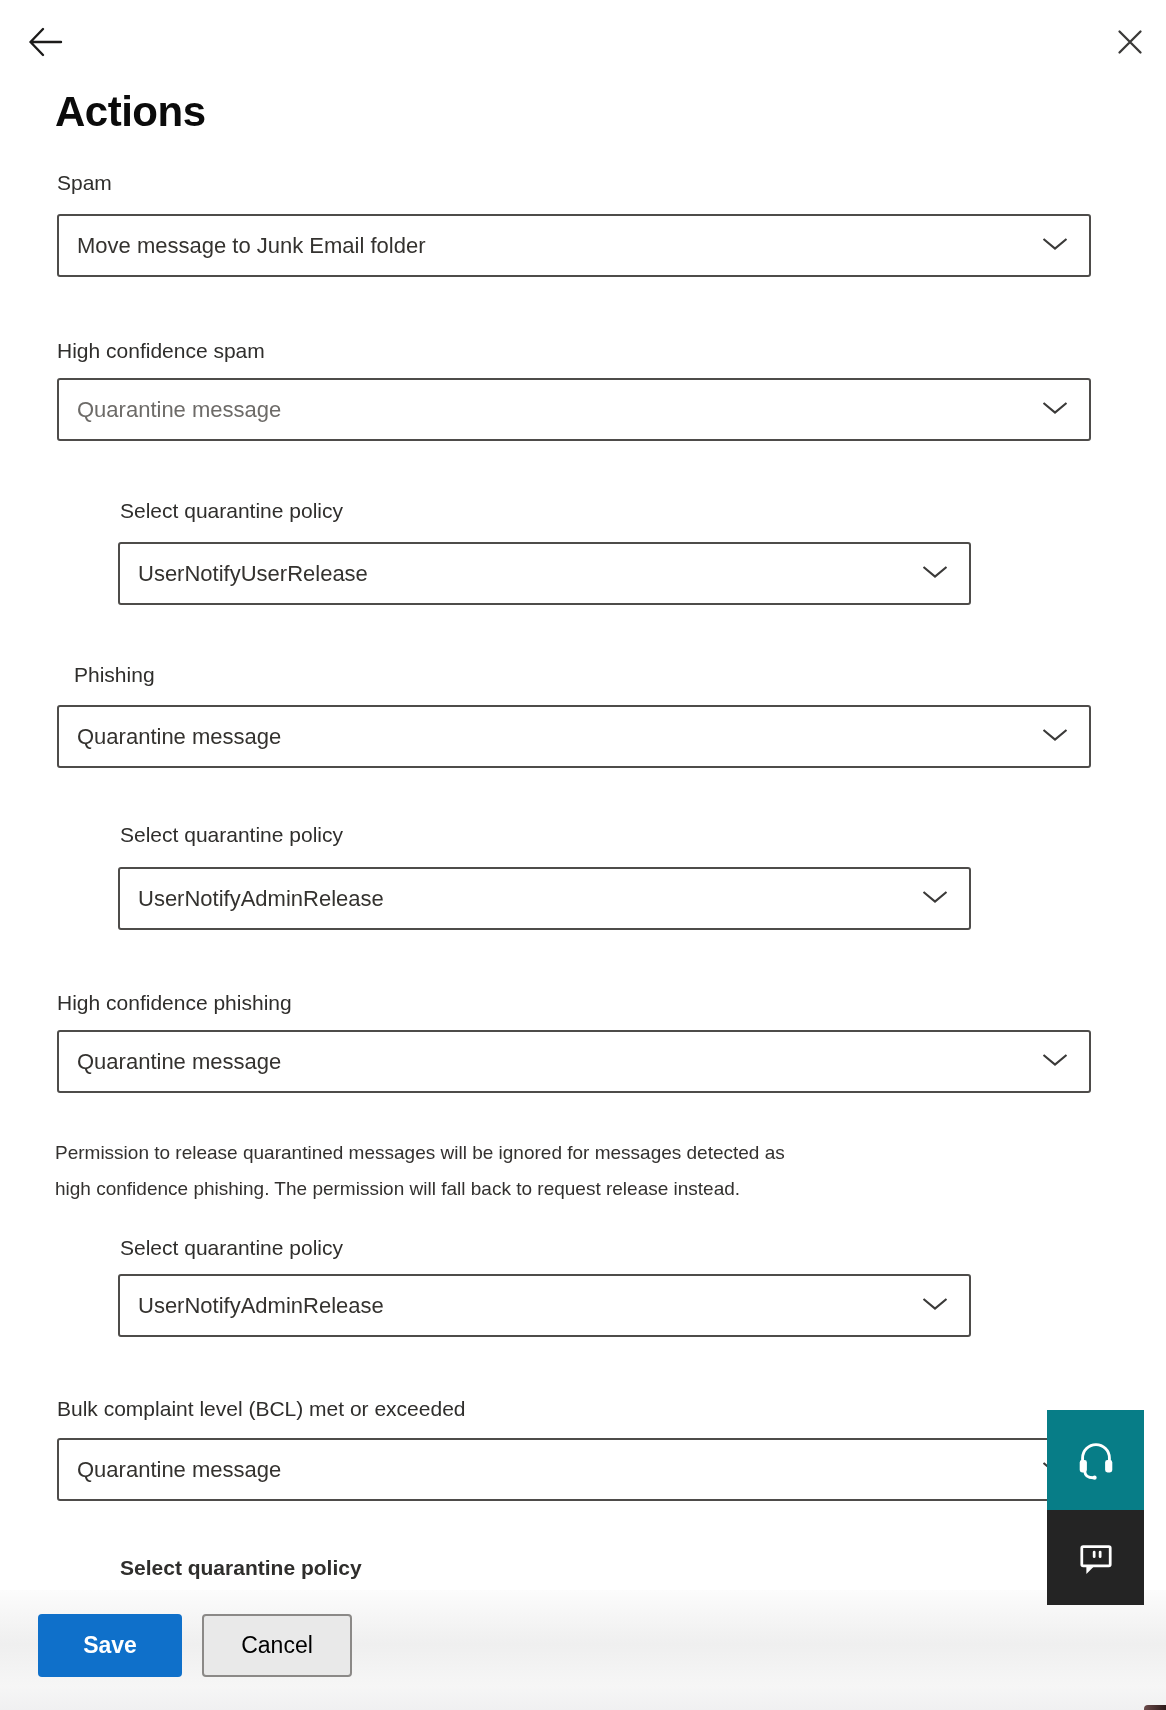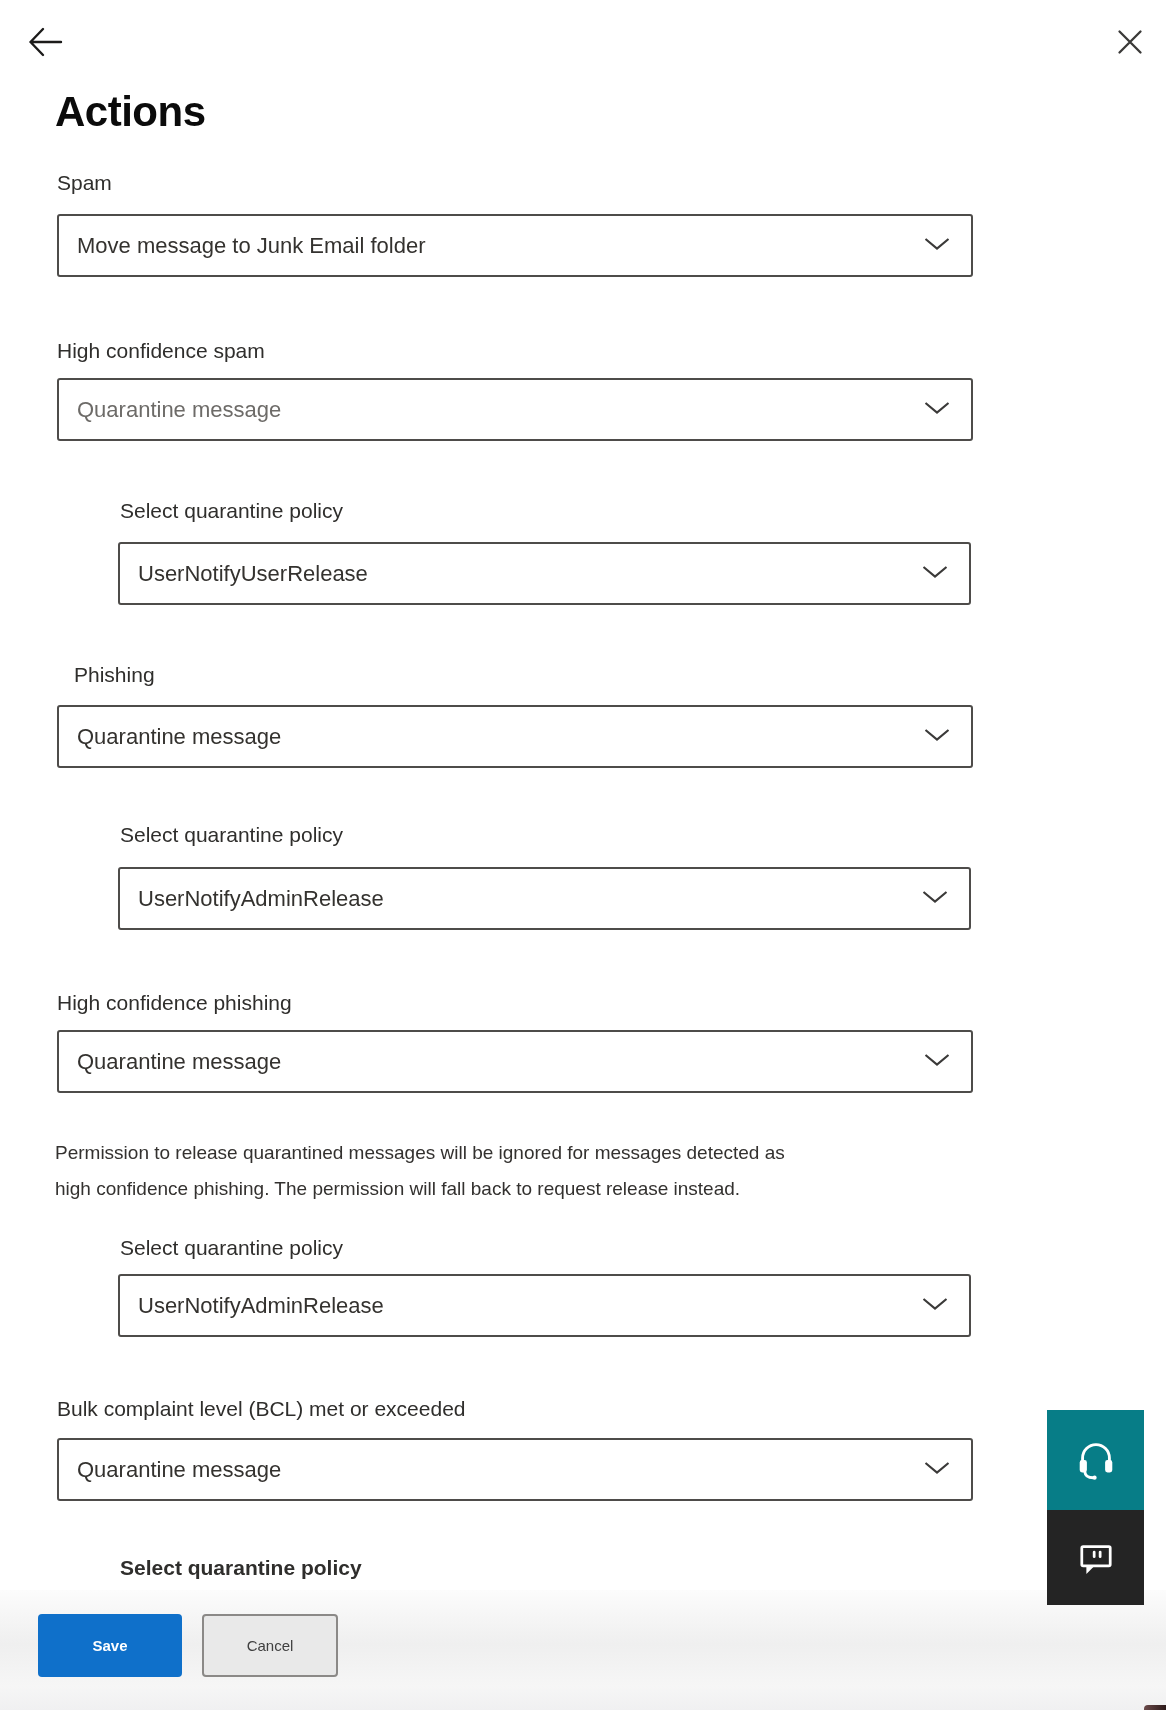--- a/index.html
+++ b/index.html
@@ -18,21 +18,21 @@
   .page-title{
     position:absolute;left:55px;top:88px;
     font-size:42px;font-weight:bold;color:#0b0b0b;letter-spacing:-0.5px;
   }
   .lbl{
     position:absolute;
     font-size:21px;font-weight:normal;color:#2f2e2c;
     white-space:nowrap;
   }
   .combo{
-    position:absolute;width:916px;height:63px;box-sizing:border-box;
+    position:absolute;width:1034px;height:63px;box-sizing:border-box;
     background:#ffffff;border:2px solid #4e4c4a;border-radius:3px;
     display:flex;align-items:center;
     padding:0 58px 0 18px;cursor:pointer;
   }
   .combo.indent{width:853px;}
   .combo .val{
     font-size:22px;color:#34322f;white-space:nowrap;overflow:hidden;
   }
   .combo.muted .val{color:#6d6b68;}
   .combo .chev{
@@ -49,29 +49,29 @@
     font-size:21px;font-weight:bold;color:#2f2e2c;white-space:nowrap;
   }
   .footer{
     position:absolute;left:0;top:1590px;width:1166px;height:120px;
     background:linear-gradient(180deg,#fcfcfc 0%,#efefef 45%,#f6f6f6 80%,#f0f0f1 100%);
   }
   .btn{
     position:absolute;box-sizing:border-box;border-radius:4px;
     display:flex;align-items:center;justify-content:center;
     font-family:"Liberation Sans", sans-serif;
-    font-size:15px;cursor:pointer;border:none;text-align:center;
+    font-size:23px;cursor:pointer;border:none;text-align:center;
   }
   .btn-save{
     left:38px;top:1614px;width:144px;height:63px;
     background:#0f70ca;color:#ffffff;font-weight:bold;
   }
   .btn-cancel{
-    left:202px;top:1614px;width:136px;height:63px;
-    background:#e9e9e9;border:2px solid #8b8987;color:#404040;font-weight:normal;
+    left:202px;top:1614px;width:150px;height:63px;
+    background:#e9e9e9;border:2px solid #8b8987;color:#000000;font-weight:normal;
   }
   .float-btn{
     position:absolute;left:1047px;width:97px;border:none;cursor:pointer;
     display:flex;align-items:center;justify-content:center;padding:0;
   }
   .float-help{top:1410px;height:100px;background:#077d87;}
   .float-feedback{top:1510px;height:95px;background:#242424;}
   .corner-sliver{
     position:absolute;right:0;bottom:0;width:22px;height:5px;
     background:linear-gradient(90deg,#6b4a4a,#2c1a1a);

